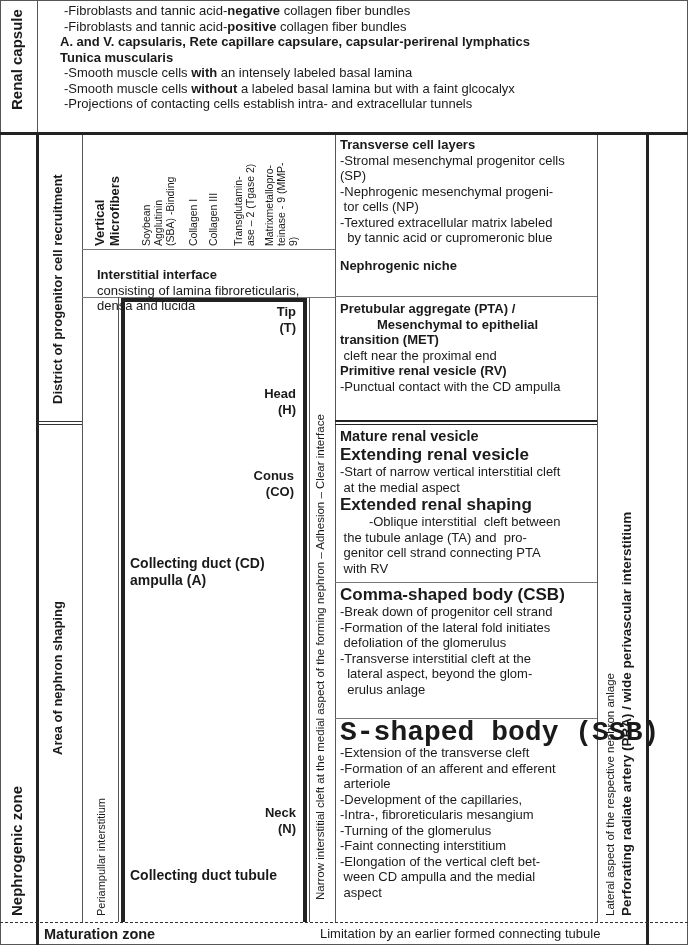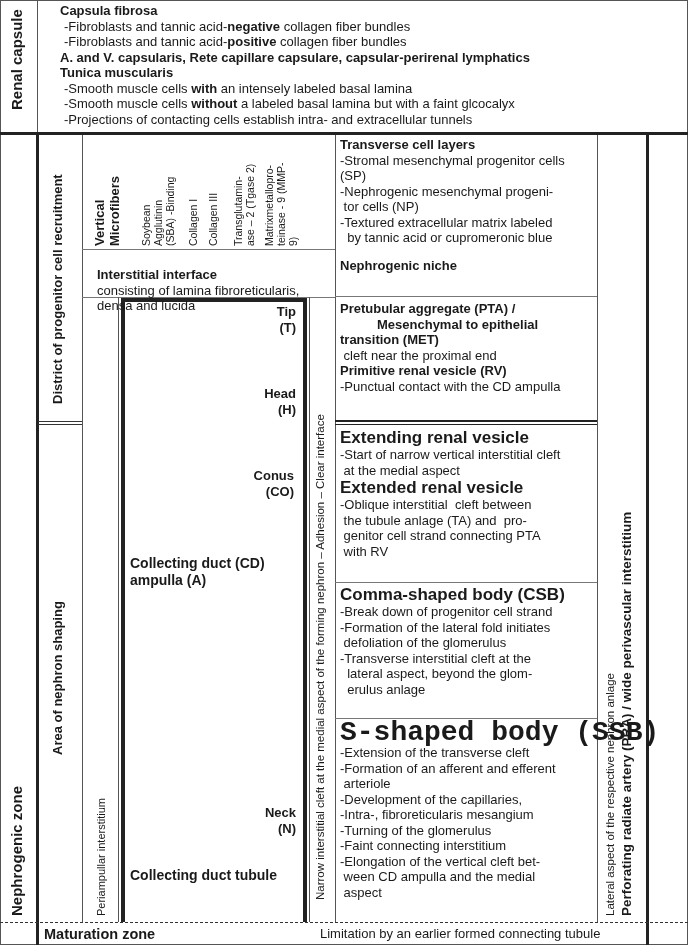--- a/index.html
+++ b/index.html
@@ -49,21 +49,20 @@
 <div class="hl" style="left:335px;top:296px;width:262px;border-top:1px solid #777;"></div>
 <div class="hl" style="left:335px;top:420px;width:262px;border-top:2px solid #222;"></div>
 <div class="hl" style="left:335px;top:424px;width:262px;border-top:1px solid #222;"></div>
 <div class="hl" style="left:335px;top:582px;width:262px;border-top:1px solid #777;"></div>
 <div class="hl" style="left:335px;top:718px;width:262px;border-top:1px solid #777;"></div>
 
 <div class="hl" style="left:0;top:922px;width:688px;border-top:1px dashed #333;"></div>
 
 <div class="rot b" style="left:8px;top:110px;font-size:15px;">Renal capsule</div>
 <div id="capsule-lines" class="abs" style="left:60px;top:3px;">
-    <div class="t"><span style="font-weight: bold;">Capsula fibrosa</span></div>
     <div class="t" style="padding-left: 4px;"><span>-Fibroblasts and tannic acid-</span><span style="font-weight: bold;">negative</span><span> collagen fiber bundles</span></div>
     <div class="t" style="padding-left: 4px;"><span>-Fibroblasts and tannic acid-</span><span style="font-weight: bold;">positive</span><span> collagen fiber bundles</span></div>
     <div class="t"><span style="font-weight: bold;">A. and V. capsularis, Rete capillare capsulare, capsular-perirenal lymphatics</span></div>
     <div class="t"><span style="font-weight: bold;">Tunica muscularis</span></div>
     <div class="t" style="padding-left: 4px;"><span>-Smooth muscle cells </span><span style="font-weight: bold;">with</span><span> an intensely labeled basal lamina</span></div>
     <div class="t" style="padding-left: 4px;"><span>-Smooth muscle cells </span><span style="font-weight: bold;">without</span><span> a labeled basal lamina but with a faint glcocalyx</span></div>
     <div class="t" style="padding-left: 4px;"><span>-Projections of contacting cells establish intra- and extracellular tunnels</span></div>
   </div>
 
 <div class="rot b" style="left:8px;top:916px;font-size:15px;">Nephrogenic zone</div>
@@ -153,28 +152,29 @@
   <div id="pta-lines">
       <div style="white-space: pre;"> cleft near the proximal end</div>
     </div>
   <div class="b">Primitive renal vesicle (RV)</div>
   <div id="rv-lines">
       <div style="white-space: pre;">-Punctual contact with the CD ampulla</div>
     </div>
 </div>
 
 <div class="abs t" style="left:340px;top:428px;">
+  <div class="b" style="font-size:14.5px;line-height:17px;">Mature renal vesicle</div>
   <div class="big">Extending renal vesicle</div>
   <div id="extending-lines">
       <div style="white-space: pre;">-Start of narrow vertical interstitial cleft</div>
       <div style="white-space: pre;"> at the medial aspect</div>
     </div>
-  <div class="big">Extended renal vesicle</div>
+  <div class="big">Extended renal shaping</div>
   <div id="extended-lines">
-      <div style="white-space: pre;">-Oblique interstitial  cleft between</div>
+      <div style="white-space: pre; text-align: right;">-Oblique interstitial  cleft between</div>
       <div style="white-space: pre;"> the tubule anlage (TA) and  pro-</div>
       <div style="white-space: pre;"> genitor cell strand connecting PTA</div>
       <div style="white-space: pre;"> with RV</div>
     </div>
 </div>
 
 <div class="abs t" style="left:340px;top:585px;">
   <div class="big">Comma-shaped body (CSB)</div>
   <div id="csb-lines">
       <div style="white-space: pre;">-Break down of progenitor cell strand</div>

